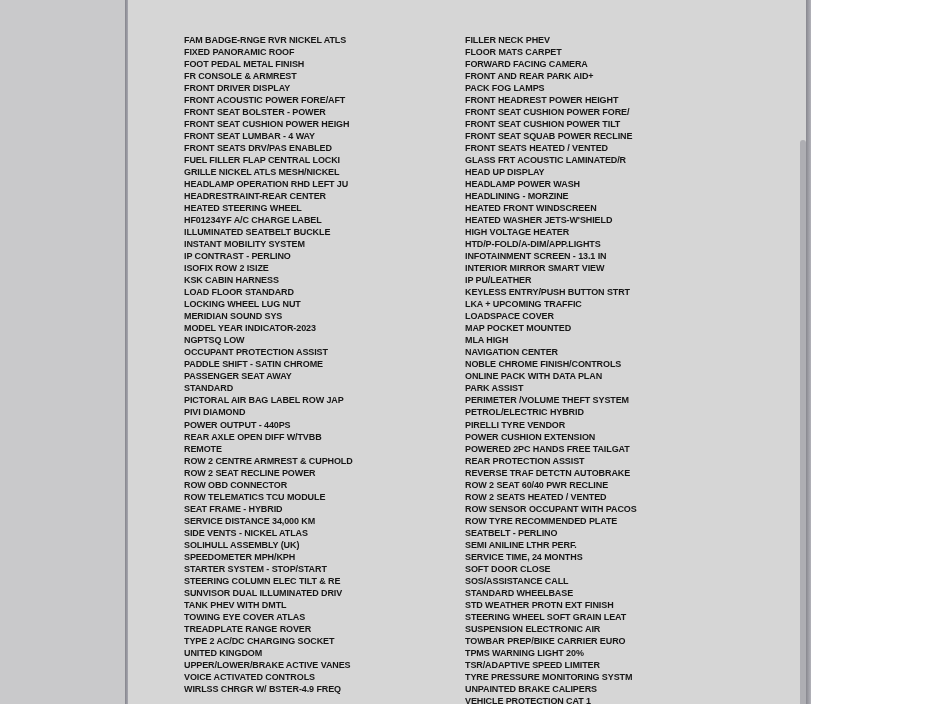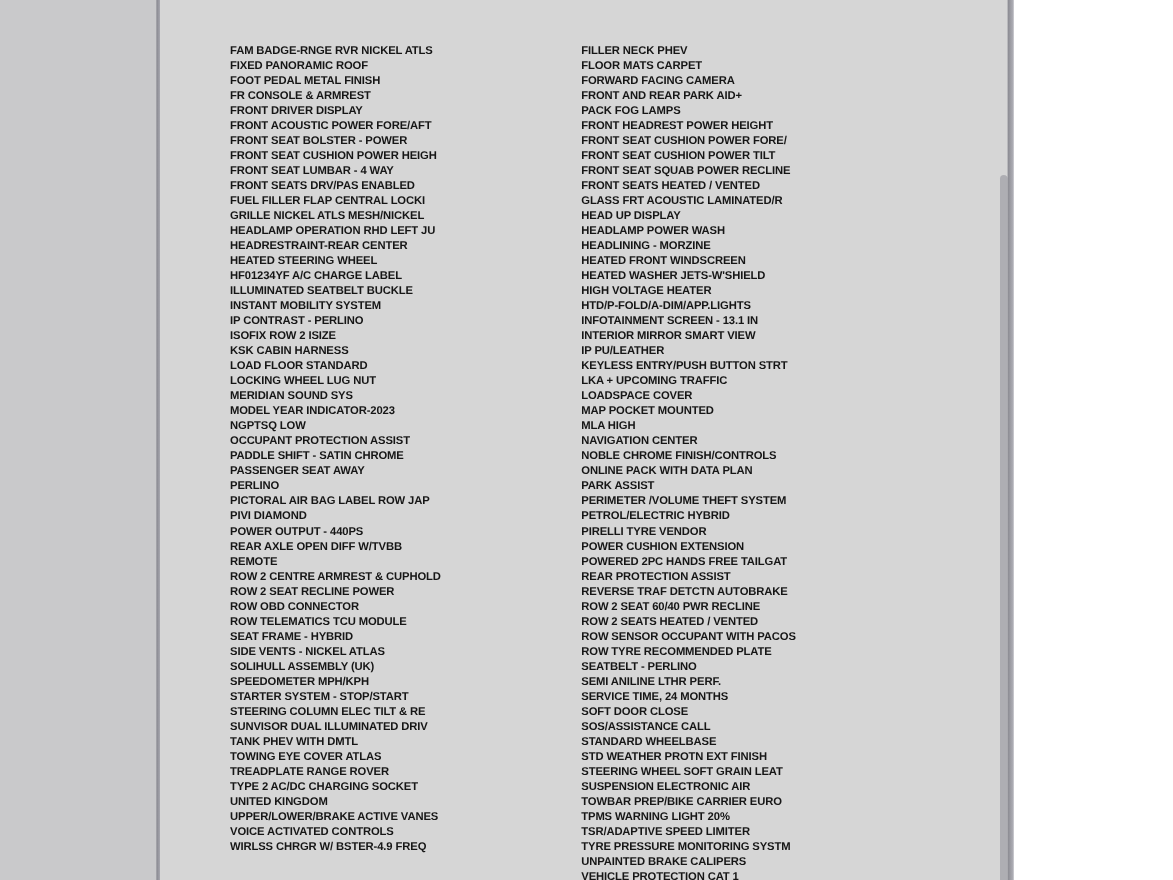--- a/index.html
+++ b/index.html
@@ -82,31 +82,32 @@
       <div class="row">ISOFIX ROW 2 ISIZE</div>
       <div class="row">KSK CABIN HARNESS</div>
       <div class="row">LOAD FLOOR STANDARD</div>
       <div class="row">LOCKING WHEEL LUG NUT</div>
       <div class="row">MERIDIAN SOUND SYS</div>
       <div class="row">MODEL YEAR INDICATOR-2023</div>
       <div class="row">NGPTSQ LOW</div>
       <div class="row">OCCUPANT PROTECTION ASSIST</div>
       <div class="row">PADDLE SHIFT - SATIN CHROME</div>
       <div class="row">PASSENGER SEAT AWAY</div>
-      <div class="row">PERLINO</div>
+      <div class="row">STANDARD</div>
       <div class="row">PICTORAL AIR BAG LABEL ROW JAP</div>
       <div class="row">PIVI DIAMOND</div>
       <div class="row">POWER OUTPUT - 440PS</div>
       <div class="row">REAR AXLE OPEN DIFF W/TVBB</div>
       <div class="row">REMOTE</div>
       <div class="row">ROW 2 CENTRE ARMREST &amp; CUPHOLD</div>
       <div class="row">ROW 2 SEAT RECLINE POWER</div>
       <div class="row">ROW OBD CONNECTOR</div>
       <div class="row">ROW TELEMATICS TCU MODULE</div>
       <div class="row">SEAT FRAME - HYBRID</div>
+      <div class="row">SERVICE DISTANCE 34,000 KM</div>
       <div class="row">SIDE VENTS - NICKEL ATLAS</div>
       <div class="row">SOLIHULL ASSEMBLY (UK)</div>
       <div class="row">SPEEDOMETER MPH/KPH</div>
       <div class="row">STARTER SYSTEM - STOP/START</div>
       <div class="row">STEERING COLUMN ELEC TILT &amp; RE</div>
       <div class="row">SUNVISOR DUAL ILLUMINATED DRIV</div>
       <div class="row">TANK PHEV WITH DMTL</div>
       <div class="row">TOWING EYE COVER ATLAS</div>
       <div class="row">TREADPLATE RANGE ROVER</div>
       <div class="row">TYPE 2 AC/DC CHARGING SOCKET</div>

